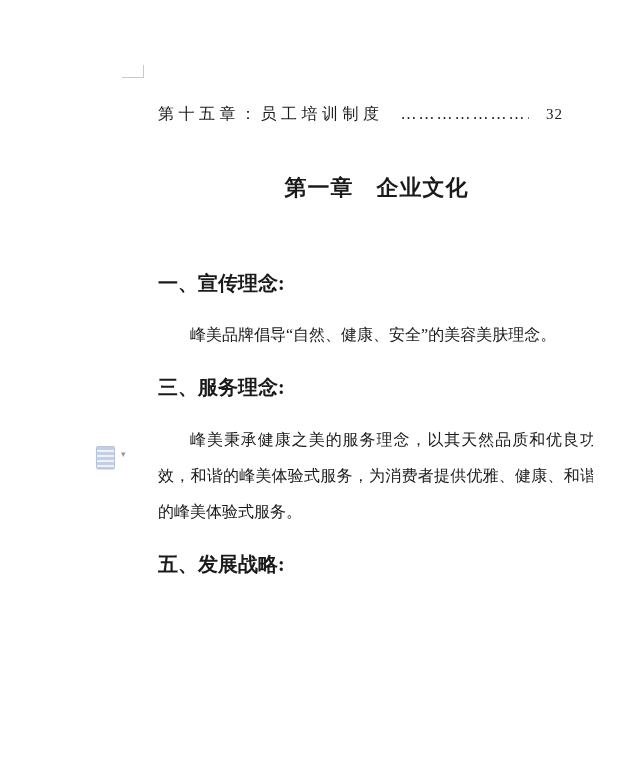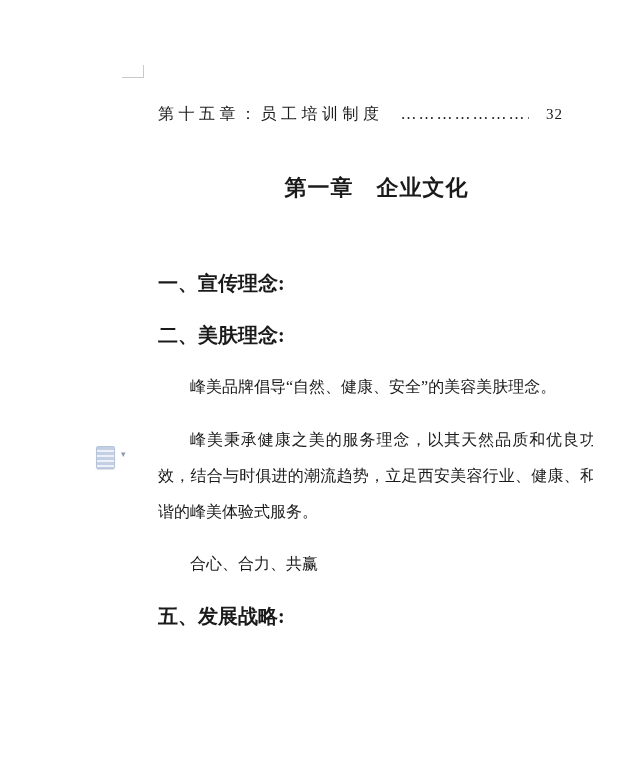--- a/index.html
+++ b/index.html
@@ -98,26 +98,25 @@
 
   <div class="margin-tool">
     <span class="doc-icon"></span>
     <span class="dropdown-arrow">▾</span>
   </div>
 
   <div class="content">
 
     <div class="sec-heading">一、宣传理念:</div>
 
-    <div class="sec-heading">二、美肤理念:</div>
     <div class="sec-body">峰美品牌倡导“自然、健康、安全”的美容美肤理念。</div>
 
-    <div class="sec-body">峰美秉承健康之美的服务理念，以其天然品质和优良功效，结合与时俱进的潮流趋势，立足西安美容行业、健康、和谐的峰美体验式服务。</div>
+    <div class="sec-heading">三、服务理念:</div>
+    <div class="sec-body">峰美秉承健康之美的服务理念，以其天然品质和优良功效，和谐的峰美体验式服务，为消费者提供优雅、健康、和谐的峰美体验式服务。</div>
 
-    <div class="sec-body">合心、合力、共赢</div>
 
     <div class="sec-heading">五、发展战略:</div>
 
   </div>
 
   <div class="page-footer-num">1</div>
   <div class="watermark">头条 @发展战略</div>
 
 </div>
 

